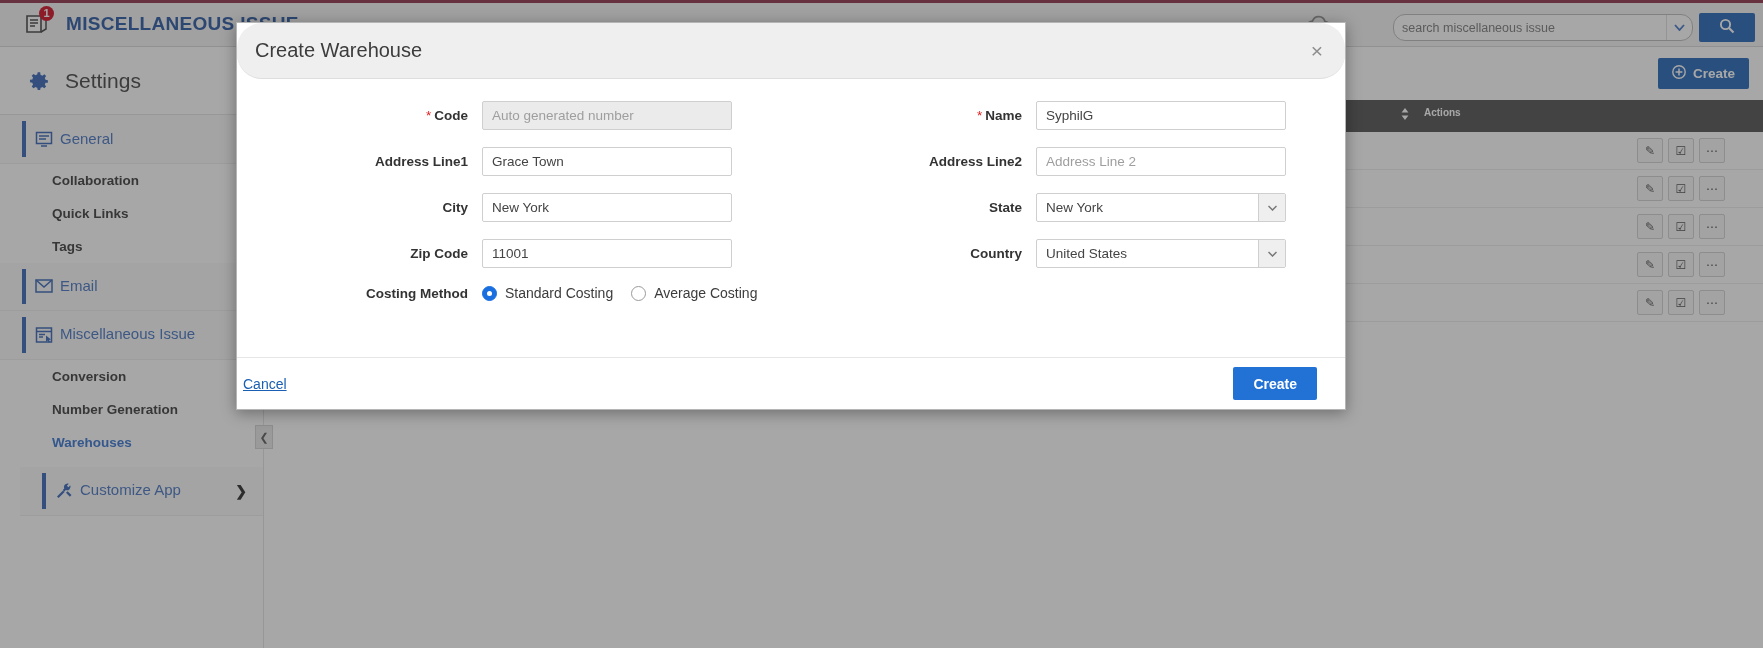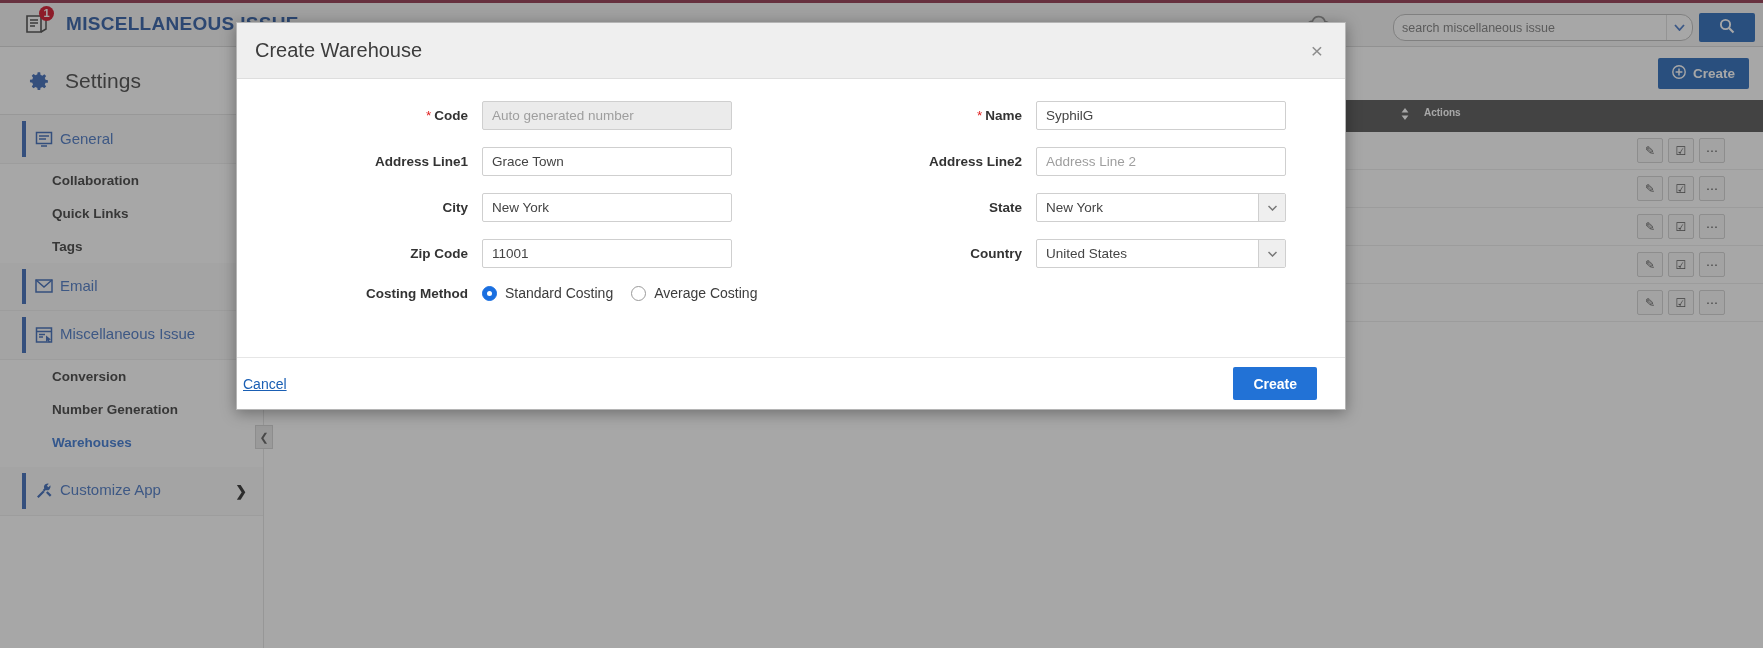--- a/index.html
+++ b/index.html
@@ -131,21 +131,21 @@
 
   
   .modal {
     position: absolute; left: 236px; top: 22px; width: 1110px; height: 388px;
     background: #ffffff; z-index: 60;
     box-shadow: 0 3px 14px rgba(0,0,0,.35);
     border: 1px solid #b5b5b5;
   }
   .modal-header {
     height: 56px; background: #efefef; border-bottom: 1px solid #dedede;
-    display: flex; align-items: center; padding: 0 18px;
+    display: flex; align-items: center; padding: 0 18px; border-radius: 25px;
   }
   .modal-title { font-size: 20px; color: #3c3c3c; flex: 1; }
   .modal-close {
     font-size: 21px; color: #8d8d8d; background: none; border: 0;
     cursor: pointer; line-height: 1; padding: 0 4px;
     font-family: "Liberation Sans", sans-serif;
   }
   .modal-body { padding: 22px 0 0 0; height: 272px; }
 
   .form-grid { display: flex; }
@@ -297,21 +297,21 @@
           <path d="M12 10.5l5 4-2 .4 1.1 2-1.3.7-1.1-2-1.7 1.4z" fill="#2f5fb3" stroke="none"></path>
         </svg>
       </span>
       <span class="lb">Miscellaneous Issue</span>
       <span class="ch">❯</span>
     </div>
     <div class="nav-sub">Conversion</div>
     <div class="nav-sub">Number Generation</div>
     <div class="nav-sub active">Warehouses</div>
 
-    <div class="nav-group" style="margin-top:8px;">
+    <div class="nav-group" style="margin-top:8px;margin-left:20px;">
       <span class="bar"></span>
       <span class="ic">
         <svg width="20" height="20" viewBox="0 0 20 20" fill="#2f5fb3">
           <path d="M3 15.5l6-6 1.6 1.6-6 6zM13.5 2.5a3.6 3.6 0 0 0-3.3 5l-1.4 1.4 1.6 1.6 1.4-1.4a3.6 3.6 0 0 0 4.5-4.8l-1.9 1.9-1.5-1.5 1.9-1.9a3.6 3.6 0 0 0-1.3-.3z"></path>
           <path d="M12 11.8l1.6-1.6 3.9 3.9-1.6 1.6z"></path>
         </svg>
       </span>
       <span class="lb">Customize App</span>
       <span class="ch">❯</span>
     </div>

